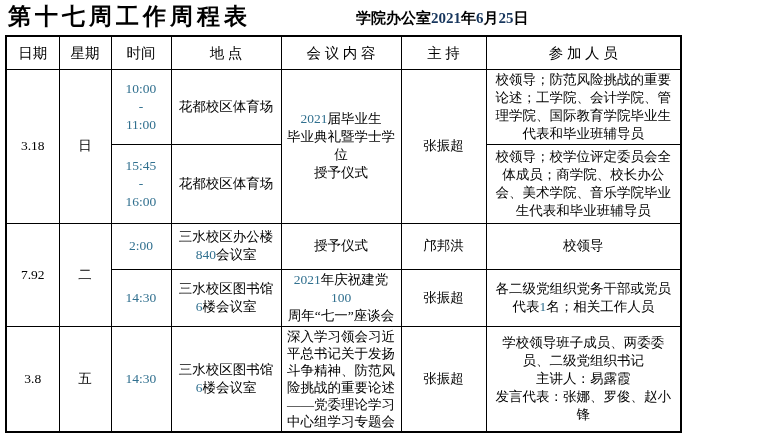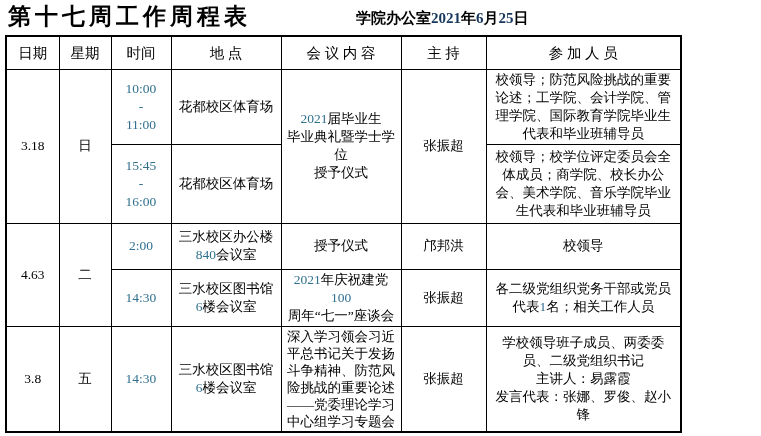--- a/index.html
+++ b/index.html
@@ -102,21 +102,21 @@
     </tr>
     <tr style="height:79px">
       <td class="time">15:45
 -
 16:00</td>
       <td class="dig">花都校区体育场</td>
       <td class="parts dig">校领导；校学位评定委员会全体成员；商学院、校长办公会、美术学院、音乐学院毕业生代表和毕业班辅导员</td>
     </tr>
 
     <tr style="height:46px">
-      <td rowspan="2">4.63</td>
+      <td rowspan="2">7.92</td>
       <td rowspan="2">二</td>
       <td class="time">2:00</td>
       <td class="dig">三水校区办公楼
 <span class="num">840</span>会议室</td>
       <td class="dig">授予仪式</td>
       <td>邝邦洪</td>
       <td class="parts dig">校领导</td>
     </tr>
     <tr style="height:50px">
       <td class="time">14:30</td>

